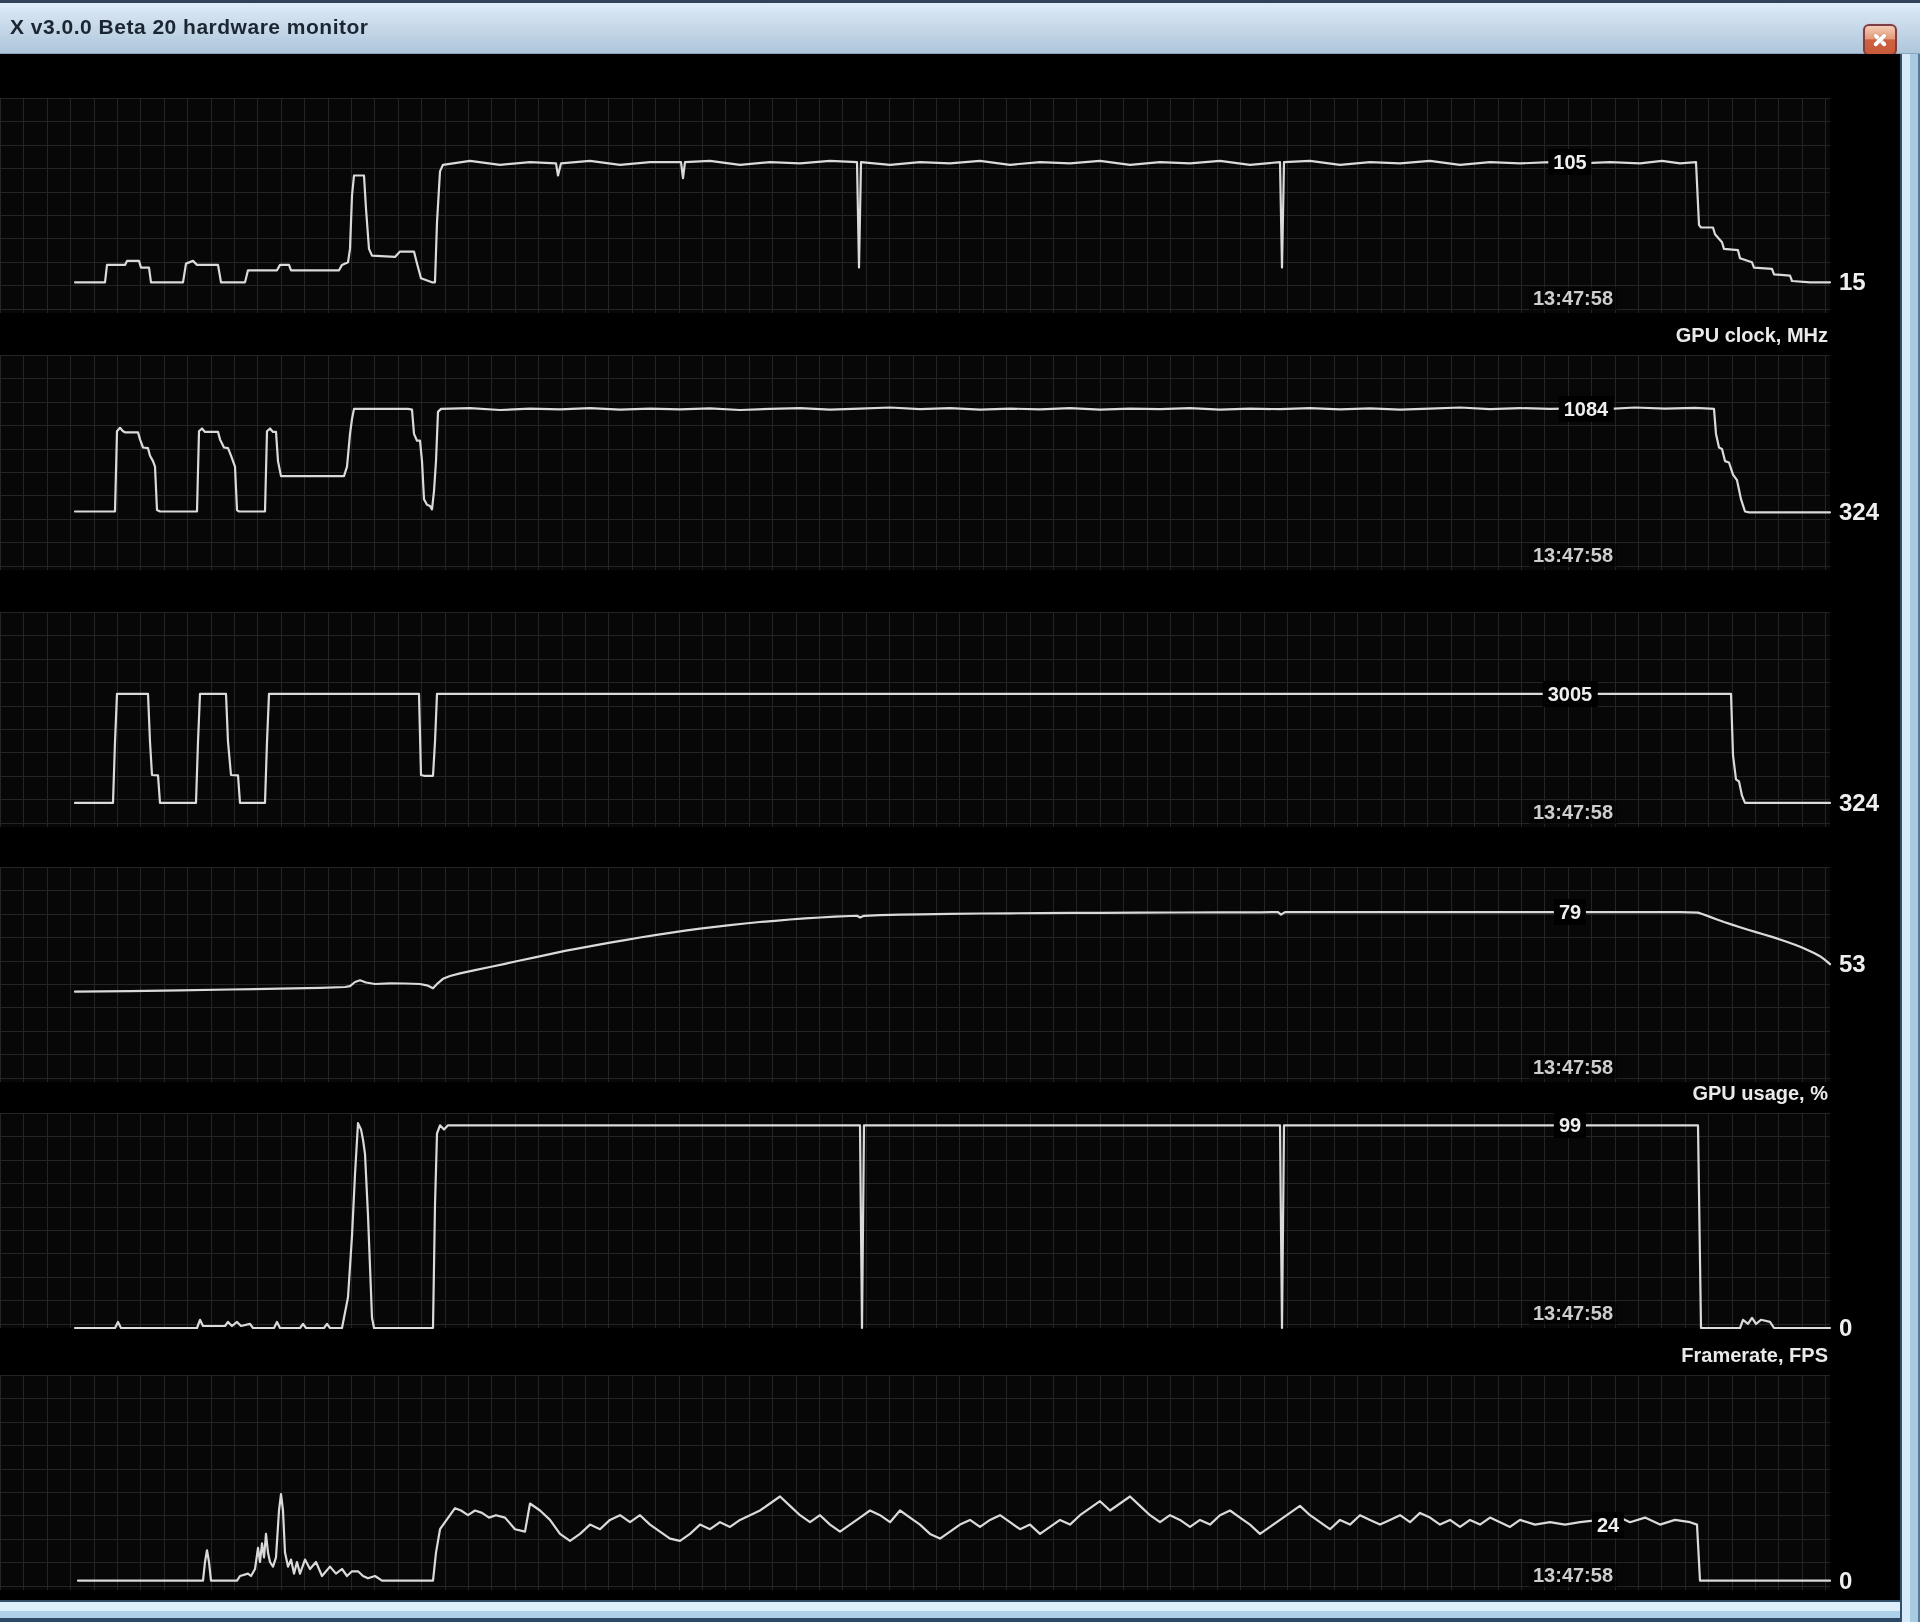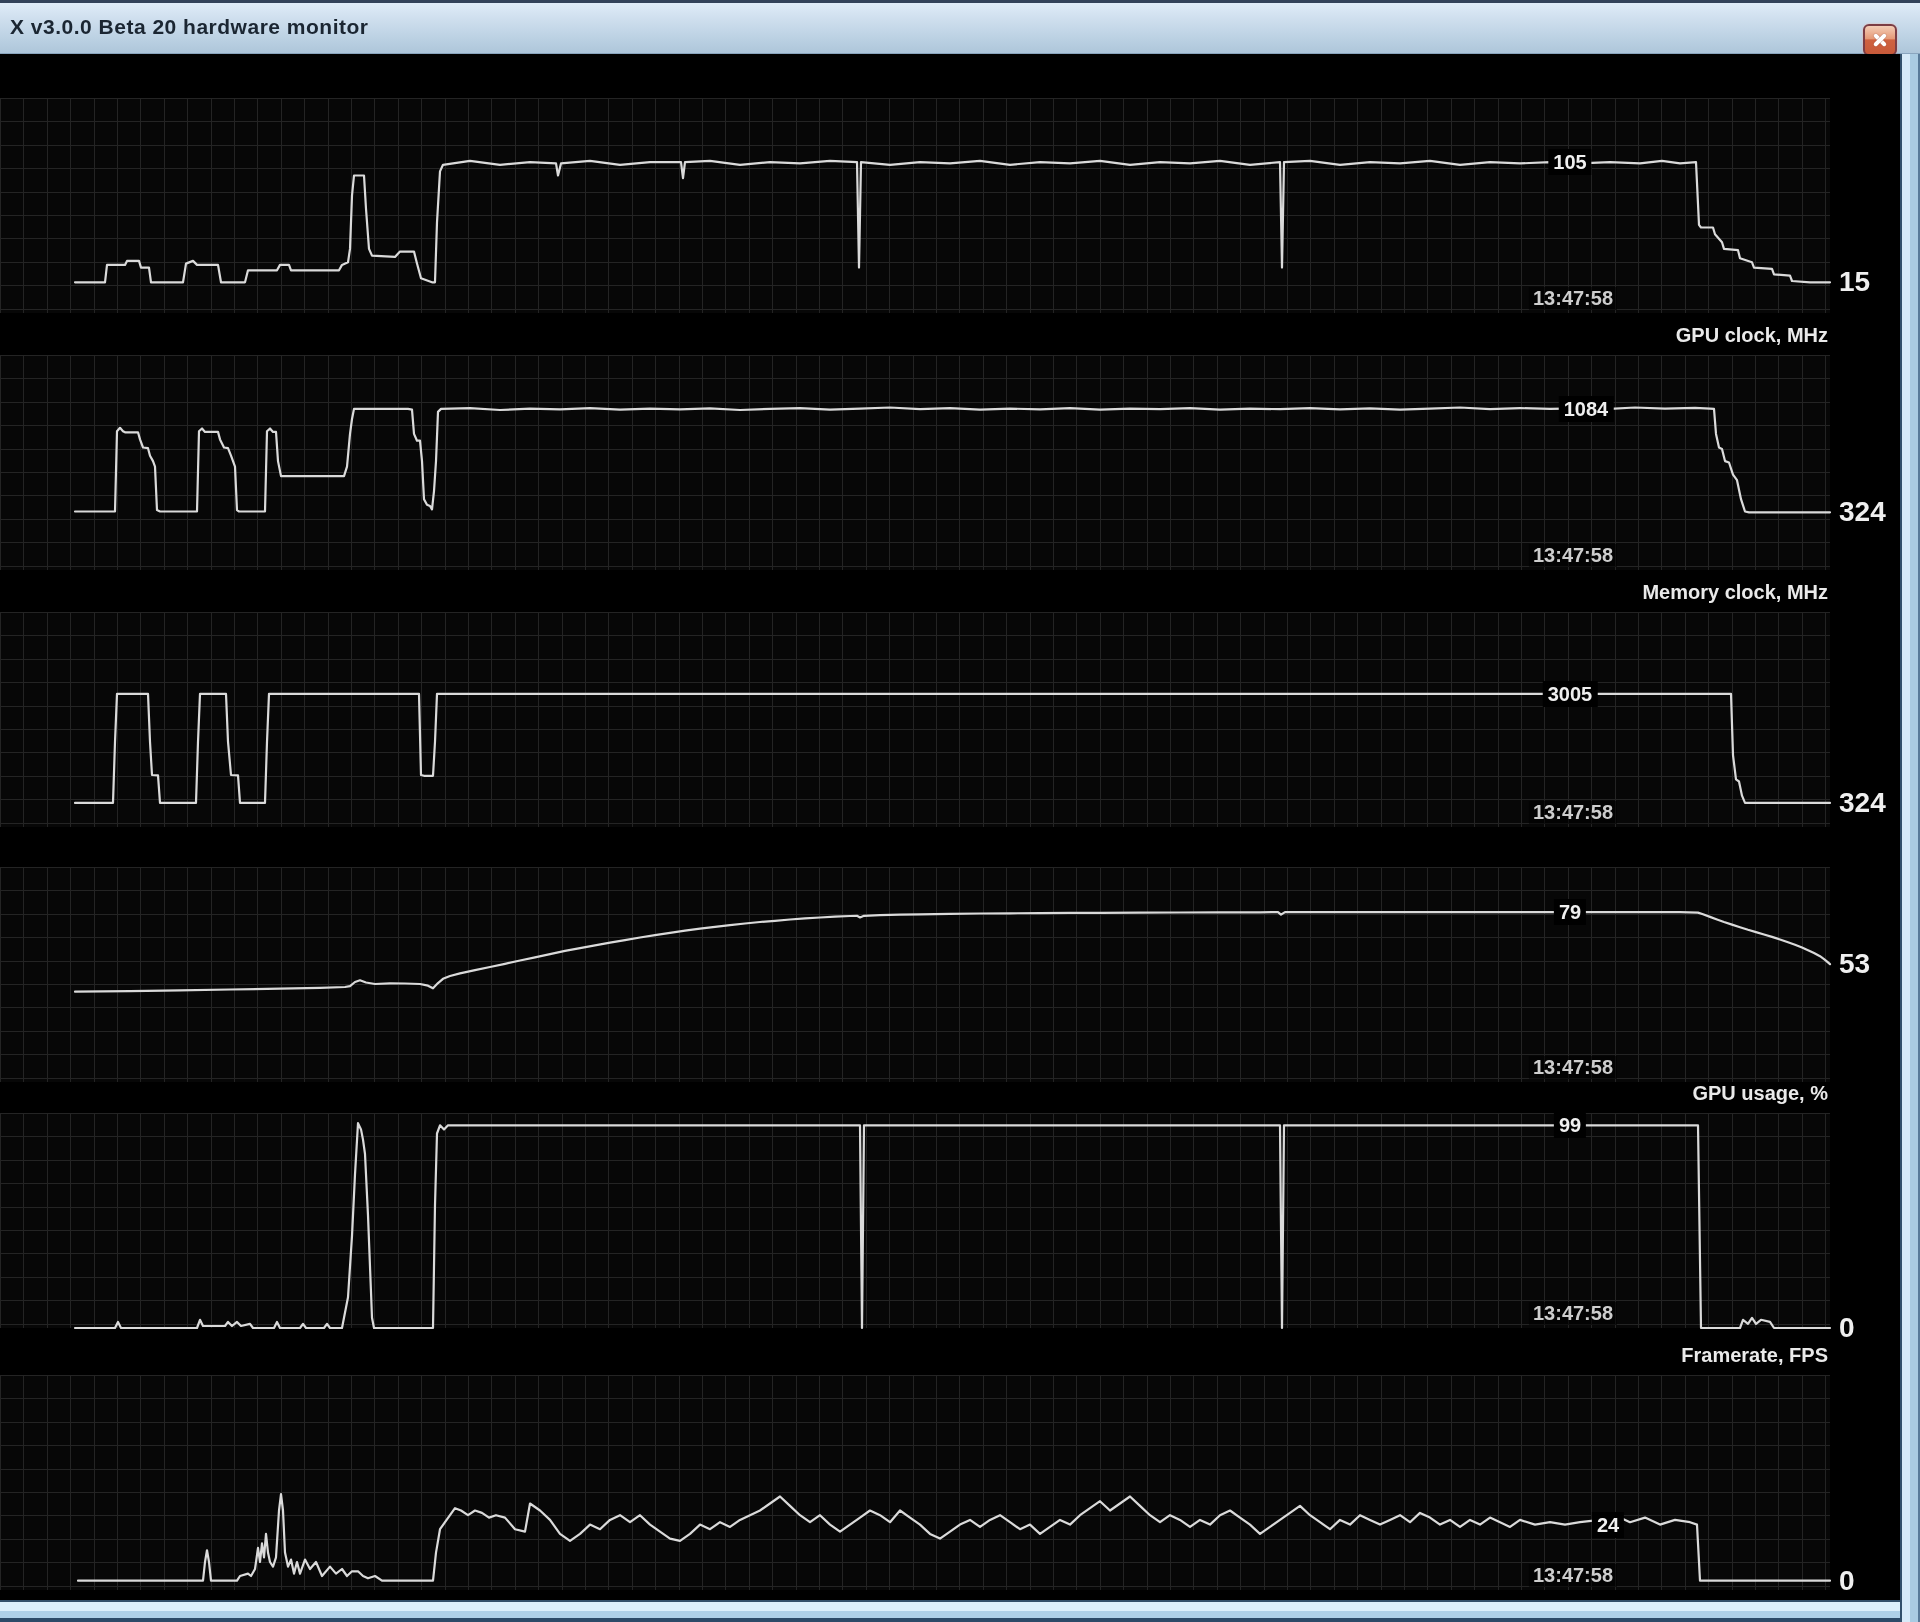--- a/index.html
+++ b/index.html
@@ -47,21 +47,21 @@
     position:absolute;top:-31px;left:0;width:1828px;text-align:right;
     font-size:20px;font-weight:700;color:#eaeaea;
   }
   .peak-label{
     position:absolute;left:1570px;transform:translateX(-50%);
     height:26px;line-height:26px;padding:0 5px;background:#000;
     font-size:20px;font-weight:700;color:#efefef;white-space:nowrap;
   }
   .end-label{
     position:absolute;left:1839px;height:26px;line-height:26px;
-    font-size:28px;font-weight:700;color:#efefef;white-space:nowrap;
+    font-size:24px;font-weight:700;color:#efefef;white-space:nowrap;
   }
   .timestamp{
     position:absolute;left:1573px;top:189px;transform:translateX(-50%);
     font-size:20px;font-weight:700;color:#cdcdcd;white-space:nowrap;
     background:rgba(0,0,0,0.55);padding:0 4px;
   }
   
   .border-right{
     position:absolute;top:54px;right:0;width:20px;height:1568px;
     background:linear-gradient(to right,#33506b 0,#33506b 2px,#d7eaf8 2px,#d7eaf8 10px,#a9cbe2 10px,#a9cbe2 18px,#587a99 18px,#587a99 20px);
@@ -98,21 +98,20 @@
       <div class="cat-label">GPU clock, MHz</div>
       <svg class="plot" viewBox="0 0 1830 215" preserveAspectRatio="none">
           <polyline points="75.0,156.5 115.0,156.5 117.0,76.2 120.0,72.8 123.0,76.2 125.0,77.3 138.0,77.3 140.0,84.4 143.0,92.5 148.0,93.2 150.0,100.7 153.0,106.1 155.0,111.6 157.0,155.1 160.0,156.5 197.0,156.5 199.0,76.2 202.0,73.5 205.0,76.9 218.0,76.9 220.0,84.4 224.0,92.5 228.0,93.2 231.0,100.7 233.0,106.1 235.0,111.6 237.0,155.1 239.0,156.5 265.0,156.5 267.0,76.2 270.0,73.5 273.0,76.9 276.0,76.9 278.0,106.1 281.0,121.1 344.0,121.1 347.0,111.6 350.0,78.9 352.0,64.0 354.0,53.9 408.0,53.9 412.0,54.7 414.0,78.9 417.0,85.7 420.0,85.7 422.0,106.1 424.0,144.2 427.0,149.7 430.0,151.0 432.0,154.4 434.0,136.1 436.0,106.1 438.0,56.9 441.0,53.9 470.0,53.1 500.0,55.0 530.0,53.6 560.0,54.4 590.0,53.1 620.0,54.7 650.0,53.6 680.0,54.4 710.0,53.3 740.0,55.0 770.0,53.9 800.0,53.1 830.0,54.7 860.0,53.6 890.0,52.5 920.0,54.2 950.0,53.1 980.0,54.7 1010.0,53.6 1040.0,54.4 1070.0,53.1 1100.0,54.7 1130.0,53.6 1160.0,54.2 1190.0,53.1 1220.0,54.7 1250.0,53.6 1280.0,54.2 1310.0,53.1 1340.0,54.4 1370.0,53.3 1400.0,54.7 1430.0,53.6 1460.0,52.5 1490.0,54.2 1520.0,53.1 1550.0,53.9 1580.0,53.3 1610.0,53.9 1635.0,52.5 1665.0,53.6 1695.0,52.8 1710.0,53.6 1714.0,53.9 1716.0,78.9 1719.0,92.5 1722.0,93.9 1725.0,106.1 1729.0,107.5 1733.0,119.7 1737.0,125.2 1741.0,144.2 1745.0,156.5 1749.0,157.3 1830.0,157.3"></polyline>
         </svg>
       <span class="peak-label" style="top: 40.8861px; margin-left: 16px;">1084</span>
       <span class="end-label" style="top: 144.304px;">324</span>
       <div class="timestamp">13:47:58</div>
     </div>
 
     <div class="panel" style="top:558px">
-      <div class="cat-label">Memory clock, MHz</div>
       <svg class="plot" viewBox="0 0 1830 215" preserveAspectRatio="none">
           <polyline points="75.0,190.9 113.0,190.9 115.0,129.7 117.0,81.9 148.0,81.9 150.0,129.7 152.0,163.0 158.0,163.4 160.0,190.9 196.0,190.9 198.0,129.7 200.0,81.9 226.0,81.9 228.0,129.7 231.0,163.0 238.0,163.4 240.0,190.9 265.0,190.9 267.0,129.7 269.0,81.9 419.0,81.9 421.0,163.0 424.0,163.8 433.0,163.8 435.0,129.7 437.0,81.9 1731.0,81.9 1733.0,143.1 1736.0,167.4 1739.0,169.5 1742.0,183.7 1745.0,190.9 1830.0,190.9"></polyline>
         </svg>
       <span class="peak-label" style="top: 68.8951px;">3005</span>
       <span class="end-label" style="top: 177.858px;">324</span>
       <div class="timestamp">13:47:58</div>
     </div>
 
     <div class="panel" style="top:813px">
       <svg class="plot" viewBox="0 0 1830 215" preserveAspectRatio="none">

